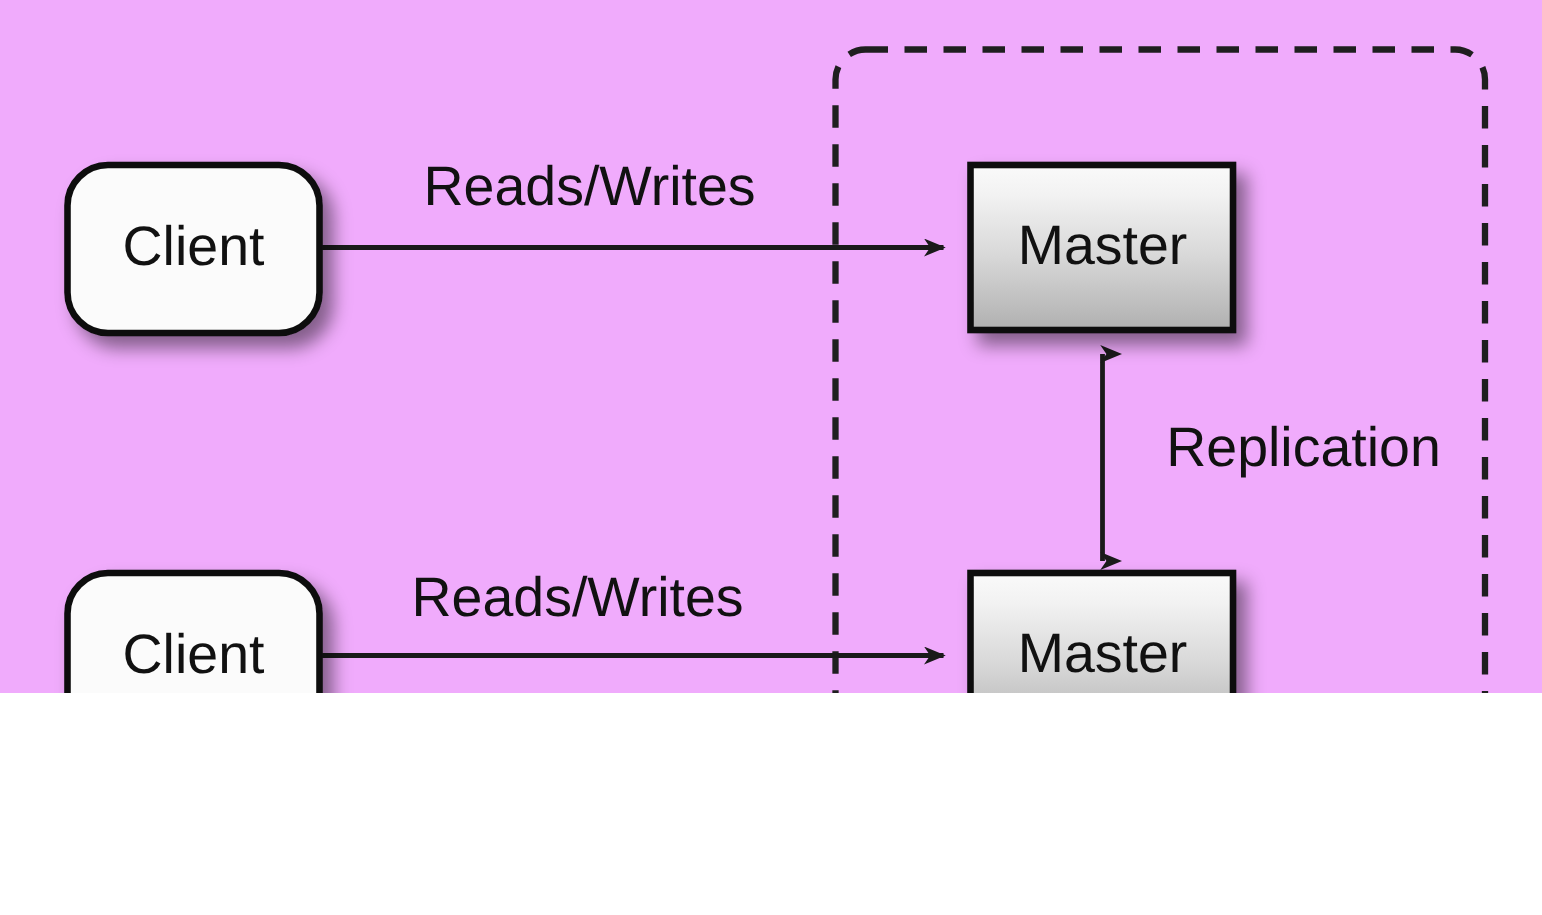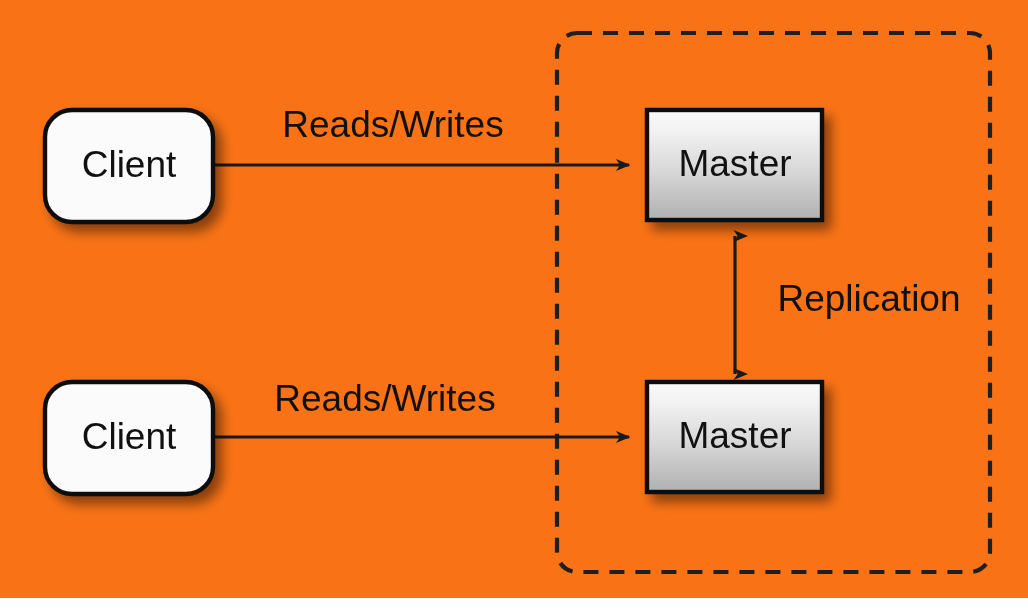--- a/index.html
+++ b/index.html
@@ -7,22 +7,22 @@
     margin: 0;
     padding: 0;
     background: #ffffff;
   }
   body {
     font-family: "Liberation Sans", sans-serif;
   }
   #diagram-root {
     position: relative;
     width: 1028px;
-    height: 598px;
-    background: #f97316;
+    height: 462px;
+    background: #f0abfc;
     overflow: hidden;
   }
   #diagram-svg {
     position: absolute;
     top: 0;
     left: 0;
     width: 1028px;
     height: 610px;
     display: block;
   }

